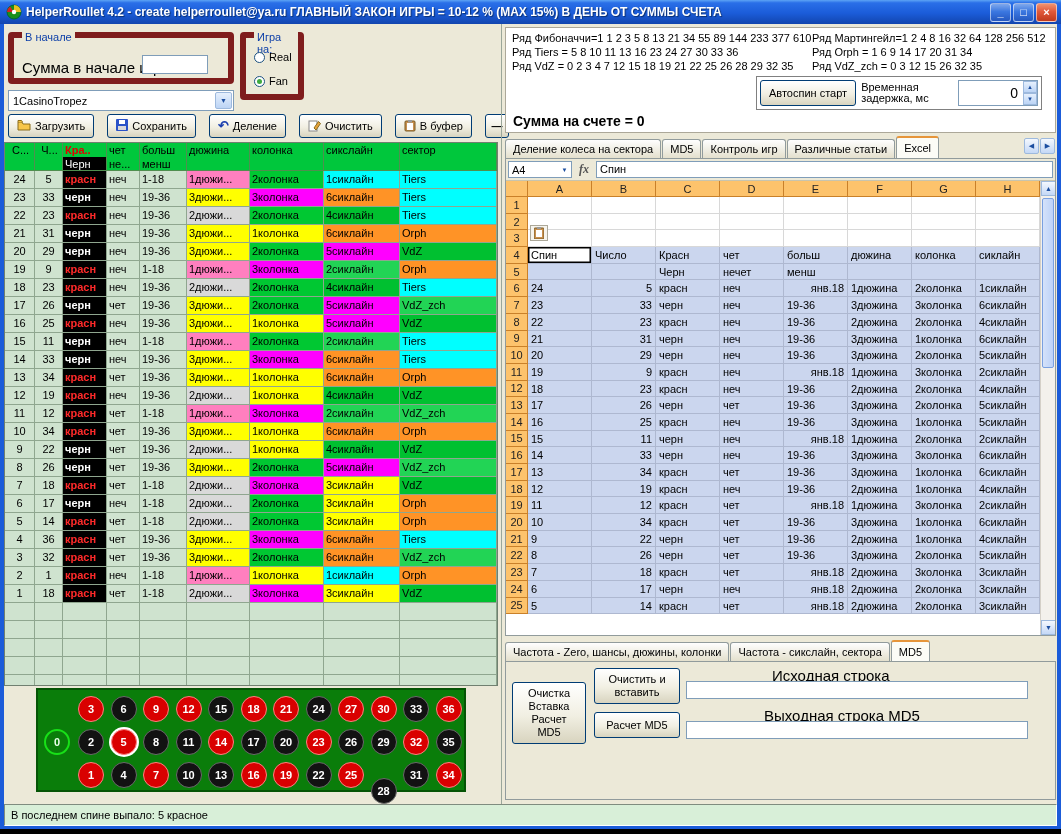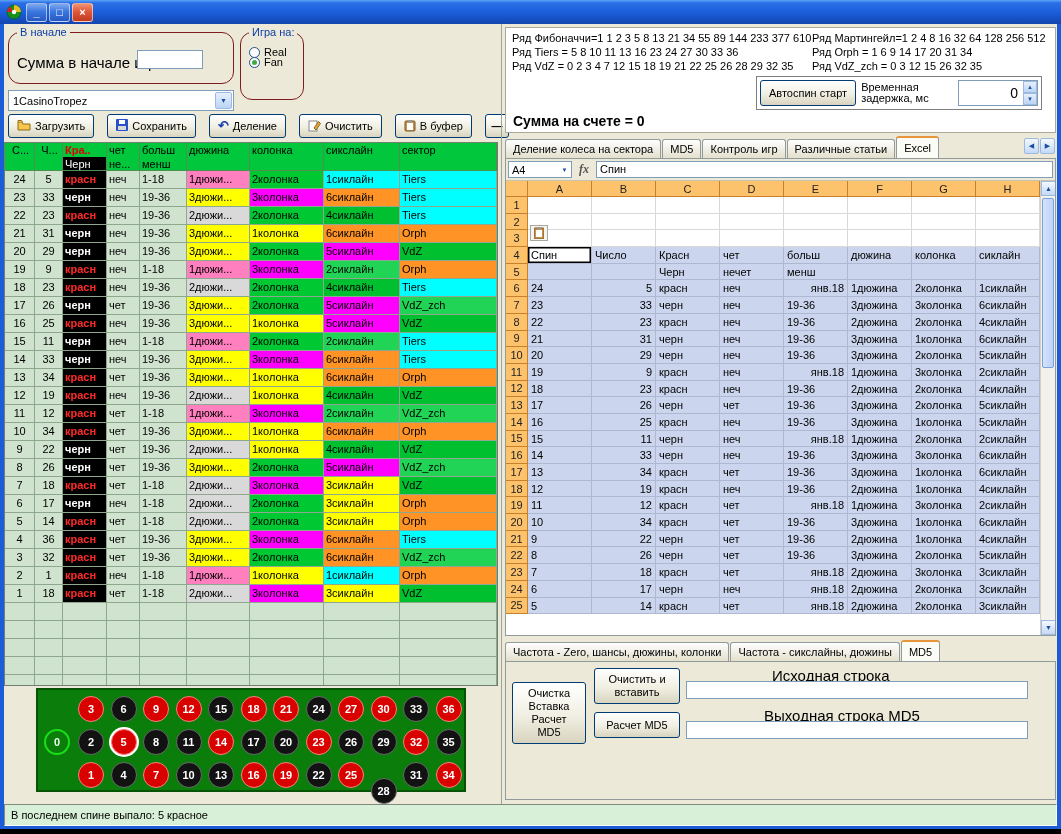--- a/index.html
+++ b/index.html
@@ -22,21 +22,21 @@
 
   
   .content { position:absolute; left:4px; top:24px; width:1053px; height:780px; background:#ece9d8; }
   .statusbar { position:absolute; left:4px; top:804px; width:1053px; height:22px; background:#d8efd8;
     border:1px solid; border-color:#7f8c7f #fff #fff #7f8c7f; font-size:11px; line-height:20px; padding-left:6px; }
 
   .left  { position:absolute; left:0; top:0; width:496px; height:780px; }
   .right { position:absolute; left:497px; top:0; width:556px; height:780px; border-left:1px solid #9aa69a; }
 
   
-  .grp { position:absolute; border:1px solid #7f1d1d; border-radius:12px; }
+  .grp { position:absolute; border:6px solid #7f1d1d; border-radius:4px; }
   .grp-cap { position:absolute; top:-7px; left:8px; background:#ece9d8; padding:0 3px; color:#0b3ea8; font-size:11px; }
   .lbl { position:absolute; font-size:15px; white-space:nowrap; }
   .txt { background:#fff; border:1px solid #7f9db9; font-size:11px; padding:0 3px; }
   .grp1 { left:4px; top:8px; width:226px; height:52px; }
   .grp2 { left:236px; top:8px; width:64px; height:68px; }
   .radio-row { position:absolute; display:flex; align-items:center; gap:4px; font-size:11px; }
   .radio { width:11px; height:11px; border-radius:50%; border:1px solid #1c5180; background:#fff; position:relative; flex:none; }
   .radio.sel::after { content:''; position:absolute; left:2px; top:2px; width:5px; height:5px; border-radius:50%; background:#3faa3f; }
   .combo { position:absolute; left:4px; top:66px; width:226px; height:21px; background:#fff;
     border:1px solid #7f9db9; display:flex; align-items:center; }
@@ -156,20 +156,21 @@
 
   <div class="titlebar">
     <span class="appicon">
       <svg width="16" height="16">
           <circle cx="8" cy="8" r="7" fill="#1a8f1a" stroke="#063"></circle>
           <path d="M8 1 A7 7 0 0 1 15 8 L8 8 Z" fill="#e8c020"></path>
           <path d="M8 8 L1 8 A7 7 0 0 1 4 2.5 Z" fill="#d92020"></path>
           <circle cx="8" cy="8" r="2.2" fill="#fff"></circle>
         </svg>
     </span>
+    <span class="title">HelperRoullet 4.2 - create helperroullet@ya.ru ГЛАВНЫЙ ЗАКОН ИГРЫ = 10-12 % (MAX 15%) В ДЕНЬ ОТ СУММЫ СЧЕТА</span>
     <span class="tbtns">
       <span class="tb-btn">_</span>
       <span class="tb-btn">□</span>
       <span class="tb-btn close">×</span>
     </span>
   </div>
 
   <div class="content">
 
     <div class="left">
@@ -179,21 +180,21 @@
         <span class="lbl" style="left:8px;top:21px;">Сумма в начале игры</span>
         <input class="txt" style="position: absolute; left: 128px; top: 17px; width: 66px; height: 19px;" value="">
       </div>
 
       <div class="grp grp2">
         <span class="grp-cap">Игра на:</span>
         <div class="radio-row" style="left:8px;top:13px;">
           <span class="radio"></span>
           <span>Real</span>
         </div>
-        <div class="radio-row" style="left:8px;top:23px;">
+        <div class="radio-row" style="left:8px;top:37px;">
           <span class="radio sel"></span>
           <span>Fan</span>
         </div>
       </div>
 
       <div class="combo">
         <span class="combo-txt">1CasinoTropez</span>
         <span class="combo-btn">▼</span>
       </div>
 
@@ -928,21 +929,21 @@
             <div class="vtrack">
                 <div class="vthumb"></div>
               </div>
             <span class="sc-btn">▼</span>
           </div>
         </div>
       </div>
 
       <div class="btabstrip">
         <span class="tab">Частота - Zero, шансы, дюжины, колонки</span>
-        <span class="tab">Частота - сикслайны, дюжины</span>
+        <span class="tab">Частота - сикслайн, сектора</span>
         <span class="tab active">MD5</span>
       </div>
 
       <div class="bpanel">
         <button class="btn multi b-abs" style="left:6px;top:20px;width:74px;height:62px;">Очистка Вставка Расчет MD5</button>
         <button class="btn multi b-abs" style="left:88px;top:6px;width:86px;height:36px;text-align:center;">Очистить и вставить</button>
         <button class="btn b-abs" style="left:88px;top:50px;width:86px;height:26px;">Расчет MD5</button>
         <span class="lbl" style="left:266px;top:5px;">Исходная строка</span>
         <input class="txt b-abs" style="left: 180px; top: 19px; width: 342px; height: 18px;" value="">
         <span class="lbl" style="left:258px;top:45px;">Выходная строка MD5</span>

